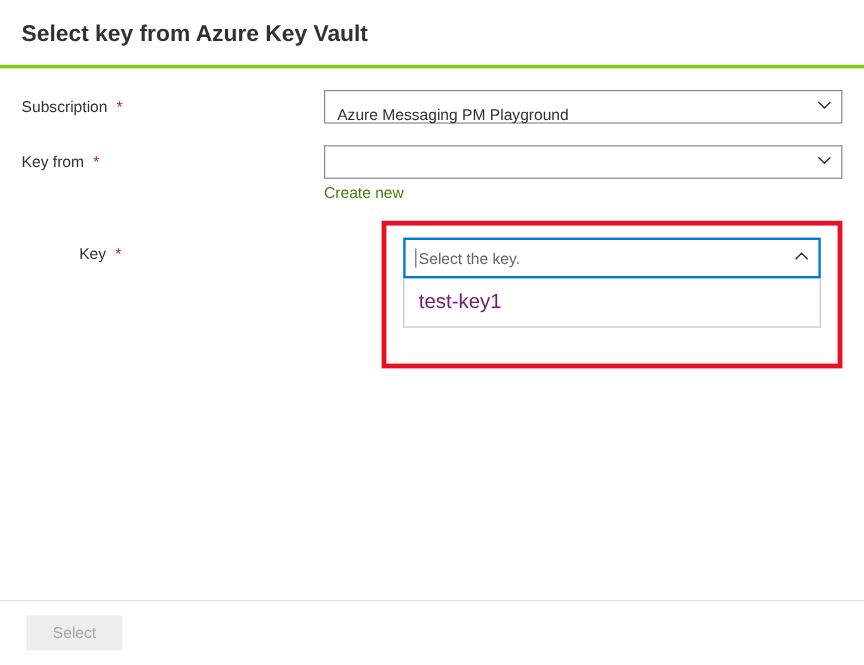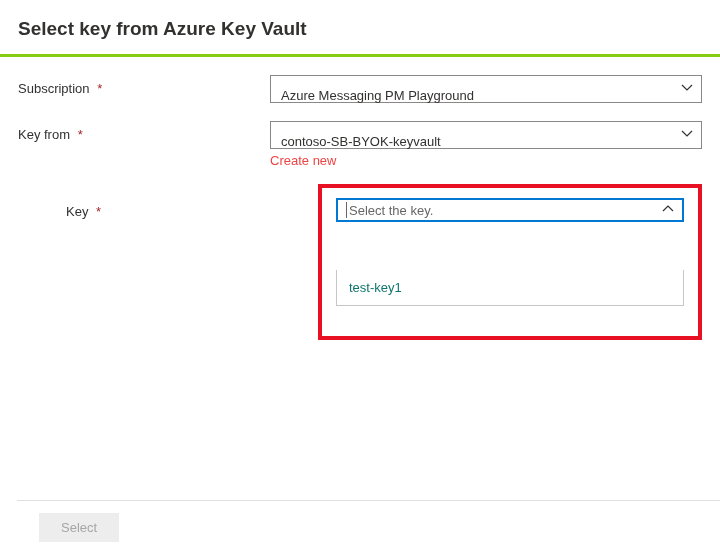--- a/index.html
+++ b/index.html
@@ -53,34 +53,34 @@
       background: #fff;
       cursor: pointer;
     }
     .dropdown .chevron {
       position: absolute;
       right: 8px;
       top: 50%;
       transform: translateY(-50%);
     }
     .link-action {
-      color: #ef4444;
+      color: #4d7c0f;
       font-size: 13px;
       margin-top: 4px;
       cursor: pointer;
     }
     .highlight-box {
       border: 4px solid #e81123;
       padding: 10px 14px 30px 14px;
       position: relative;
       margin-top: -2px;
     }
     .combo-open {
       border: 2px solid #0078d4;
-      height: 24px;
+      height: 34px;
       display: flex;
       align-items: center;
       padding: 0 28px 0 8px;
       font-size: 13px;
       background: #fff;
       position: relative;
       cursor: text;
     }
     .combo-placeholder {
       color: #666;
@@ -99,28 +99,27 @@
       top: 50%;
       transform: translateY(-50%);
     }
     .dropdown-list {
       border: 1px solid #c8c6c4;
       border-top: none;
       background: #fff;
     }
     .dropdown-option {
       padding: 10px 12px;
-      font-size: 13px;
-      color: #0f766e;
+      font-size: 17px;
+      color: #701a75;
       cursor: pointer;
-      margin-top: 48px;
     }
     .footer {
       position: absolute;
-      left: 17px;
+      left: 0;
       right: 0;
       bottom: 0;
       border-top: 1px solid #e1dfdd;
       padding: 12px 22px;
     }
     .footer-button {
       background: #ededed;
       color: #a6a6a6;
       border: none;
       padding: 7px 22px;
@@ -153,21 +152,20 @@
     </div>
   </div>
 
   <div class="form-row">
     <div class="form-label-col">
       <span>Key from</span>
       <span class="required-asterisk">*</span>
     </div>
     <div class="form-input-col">
       <div class="dropdown">
-        <span>contoso-SB-BYOK-keyvault</span>
         <span class="chevron">
           <svg class="chev" viewBox="0 0 12 12">
               <path d="M1 3.5 L6 8.5 L11 3.5" stroke="#323130" stroke-width="1.2" fill="none"></path>
             </svg>
         </span>
       </div>
       <div class="link-action">Create new</div>
     </div>
   </div>
 

